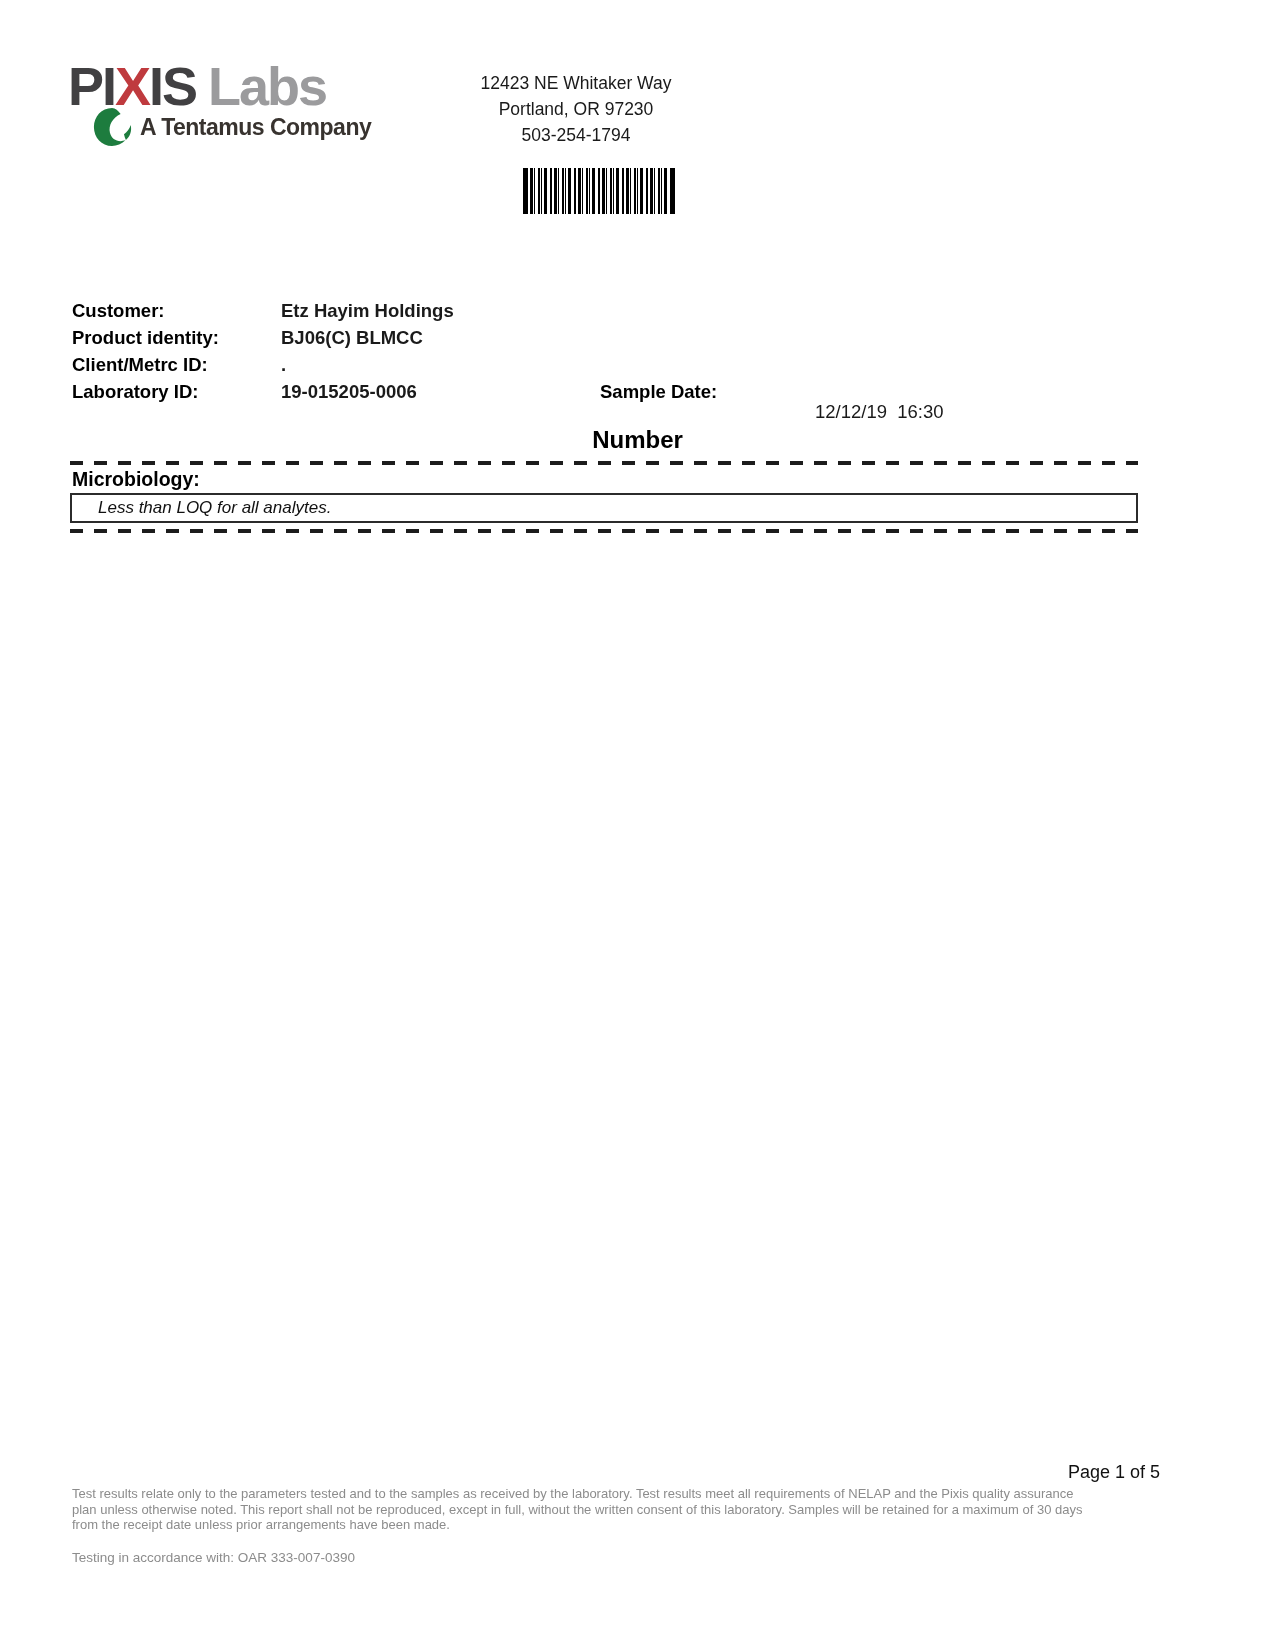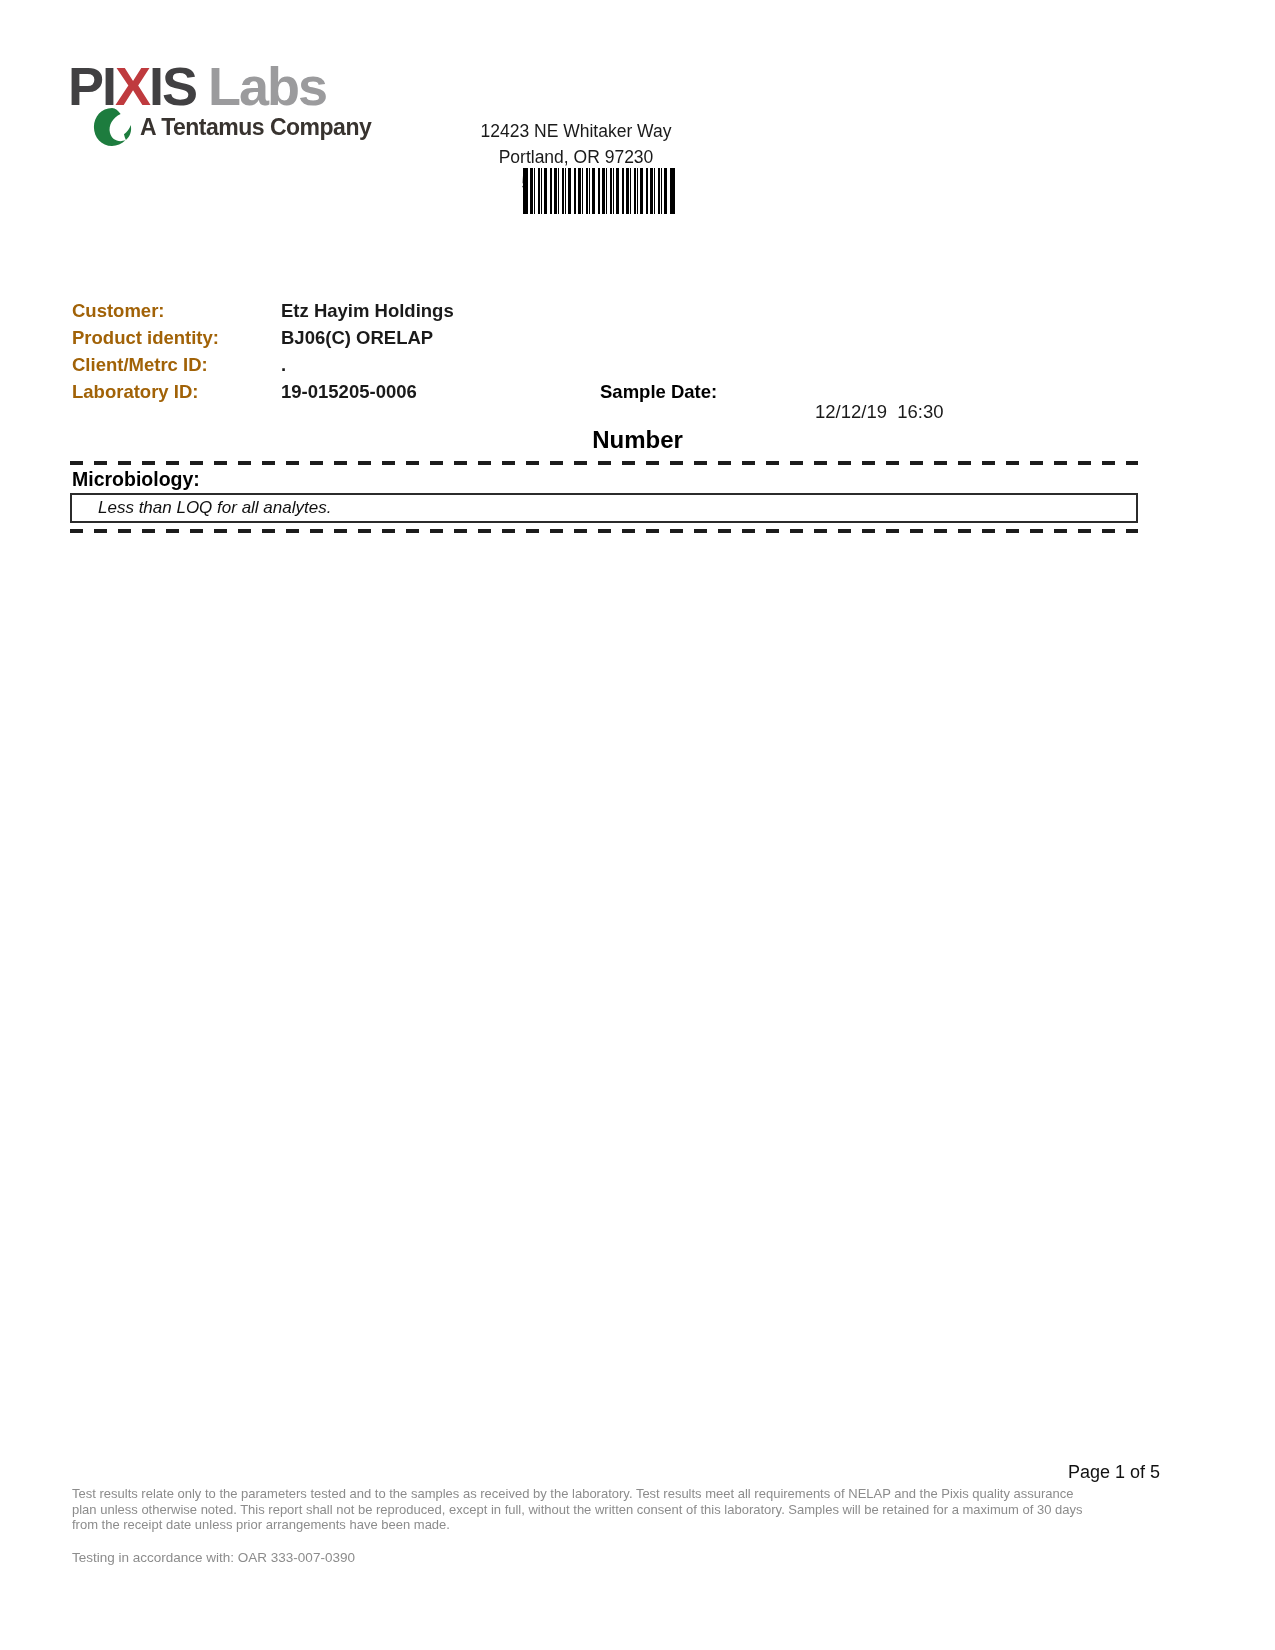--- a/index.html
+++ b/index.html
@@ -22,21 +22,21 @@
   .lg-dark  { color: #414042; }
   .lg-red   { color: #bf3a3e; }
   .lg-gray  { color: #9b9b9d; margin-left: 12px; font-weight: 700; }
   .tagline-row { position: absolute; left: 92px; top: 106px; display: flex; align-items: center; }
   .leaf-icon { width: 42px; height: 42px; display: block; }
   .tagline-text { font-size: 23px; font-weight: 700; color: #38332f; margin-left: 6px; letter-spacing: -0.5px; }
 
   
   .address {
     position: absolute; left: 440px; top: 70px; width: 272px;
-    text-align: center; font-size: 17.5px; line-height: 26px; color: #1a1a1a; margin-top: 48px;
+    text-align: center; font-size: 17.5px; line-height: 26px; color: #1a1a1a;
   }
   .barcode {
     position: absolute; left: 523px; top: 168px; width: 152px; height: 46px;
     border-left: 3px solid #000; border-right: 3px solid #000;
     background: repeating-linear-gradient(90deg,
       #000 0 2px, #fff 2px 4px, #000 4px 7px, #fff 7px 8px,
       #000 8px 9px, #fff 9px 12px, #000 12px 14px, #fff 14px 15px,
       #000 15px 16px, #fff 16px 18px, #000 18px 21px, #fff 21px 24px);
   }
 
@@ -48,21 +48,21 @@
   }
   .ri-label { font-weight: 700; color: #000; }
   .ri-value { color: #1a1a1a; }
 
   
   .cust-grid {
     position: absolute; left: 72px; top: 297px;
     display: grid; grid-template-columns: 209px auto;
     font-size: 18.5px; line-height: 27px; white-space: pre;
   }
-  .cu-label { font-weight: 700; color: #a16207; }
+  .cu-label { font-weight: 700; color: #000000; }
   .cu-value { color: #1a1a1a; font-weight: bold; }
   .sample-date-label {
     position: absolute; left: 600px; top: 378px;
     font-size: 18.5px; line-height: 27px; font-weight: 700; color: #000;
   }
   .sample-date-value {
     position: absolute; left: 815px; top: 378px;
     font-size: 18.5px; line-height: 27px; color: #1a1a1a; white-space: pre; margin-top: 20px;
   }
 
@@ -123,21 +123,21 @@
     <div>503-254-1794</div>
   </div>
 
   <div class="barcode"></div>
 
 
   <div class="cust-grid">
     <div class="cu-label">Customer:</div>
     <div class="cu-value">Etz Hayim Holdings</div>
     <div class="cu-label">Product identity:</div>
-    <div class="cu-value">BJ06(C) ORELAP</div>
+    <div class="cu-value">BJ06(C) BLMCC</div>
     <div class="cu-label">Client/Metrc ID:</div>
     <div class="cu-value">.</div>
     <div class="cu-label">Laboratory ID:</div>
     <div class="cu-value">19-015205-0006</div>
   </div>
   <div class="sample-date-label">Sample Date:</div>
   <div class="sample-date-value">12/12/19  16:30</div>
 
   <div class="summary-title">Number</div>
   <div class="dash-rule dash-1"></div>

